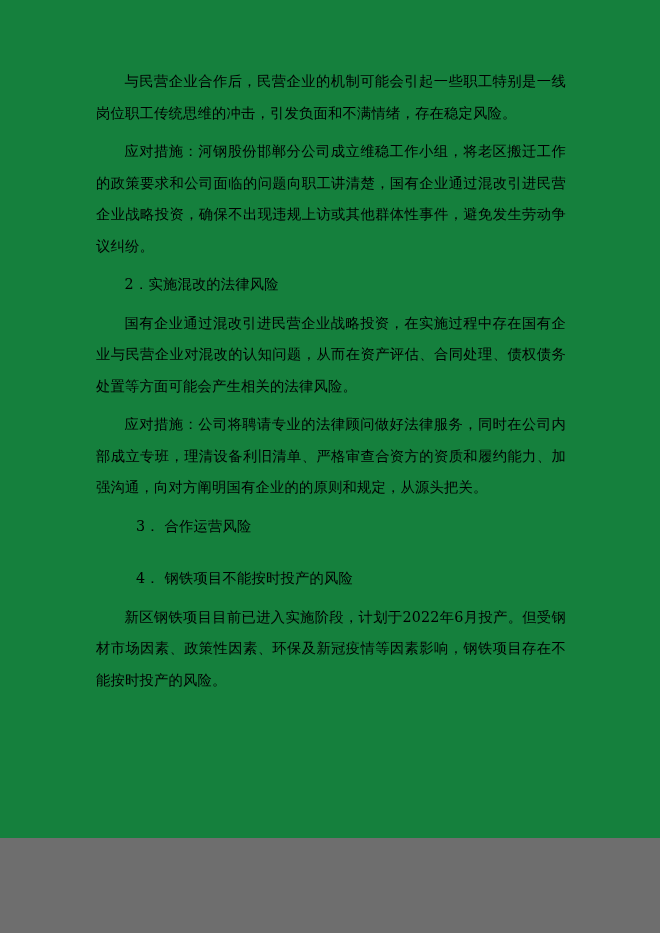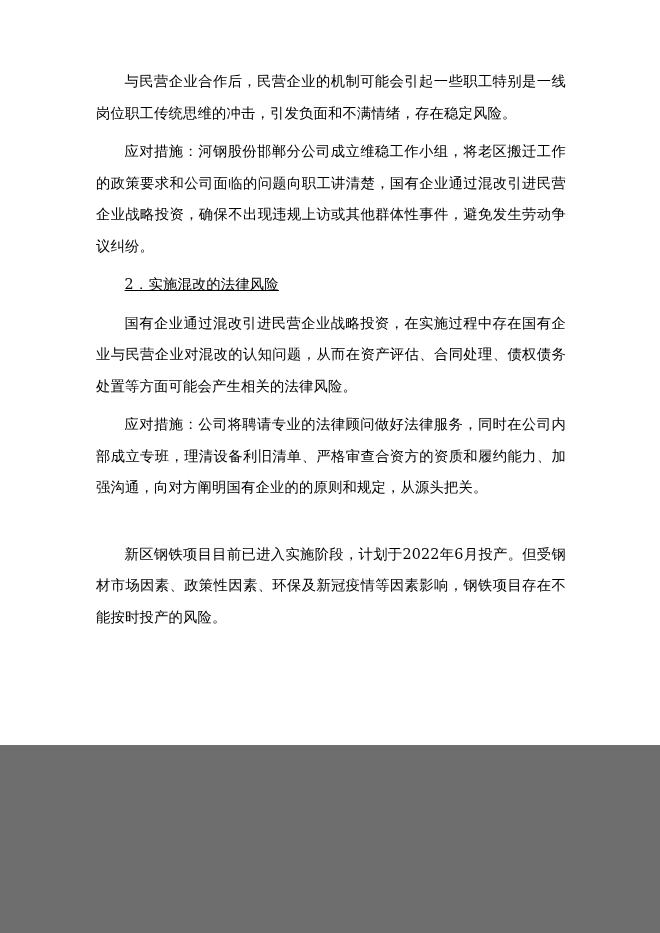--- a/index.html
+++ b/index.html
@@ -6,22 +6,22 @@
     margin: 0;
     padding: 0;
     background: #6e6e6e;
   }
   body {
     font-family: "DejaVu Serif", "Liberation Serif", serif;
   }
   .page {
     position: relative;
     width: 660px;
-    height: 745px;
-    background: #ffffff;
+    height: 838px;
+    background: #15803d;
     margin: 0 auto;
     box-sizing: border-box;
     overflow: hidden;
   }
   .page-body {
     position: absolute;
     left: 96px;
     top: 66px;
     width: 470px;
   }
@@ -32,21 +32,20 @@
     margin: 0 0 0 0;
     text-align: justify;
     text-justify: inter-ideograph;
     letter-spacing: 0.2px;
   }
   .para.indent2 {
     text-indent: 28.6px;
   }
   .para.heading {
     text-indent: 28.6px;
-    text-decoration: underline;
   }
   .para.heading-wide {
     text-indent: 40px;
   }
   .spacer-sm { height: 7px; }
   .page-number {
     position: absolute;
     left: 0;
     right: 0;
     top: 865px;
@@ -70,26 +69,28 @@
 
     <p class="para heading">2．实施混改的法律风险</p>
     <div class="spacer-sm"></div>
 
     <p class="para indent2">国有企业通过混改引进民营企业战略投资，在实施过程中存在国有企业与民营企业对混改的认知问题，从而在资产评估、合同处理、债权债务处置等方面可能会产生相关的法律风险。</p>
     <div class="spacer-sm"></div>
 
     <p class="para indent2">应对措施：公司将聘请专业的法律顾问做好法律服务，同时在公司内部成立专班，理清设备利旧清单、严格审查合资方的资质和履约能力、加强沟通，向对方阐明国有企业的的原则和规定，从源头把关。</p>
     <div class="spacer-sm"></div>
 
+    <p class="para heading-wide">3． 合作运营风险</p>
     <div class="spacer-sm"></div>
 
     <div class="spacer-sm"></div>
 
     <div class="spacer-sm"></div>
 
+    <p class="para heading-wide">4． 钢铁项目不能按时投产的风险</p>
     <div class="spacer-sm"></div>
 
     <p class="para indent2">新区钢铁项目目前已进入实施阶段，计划于2022年6月投产。但受钢材市场因素、政策性因素、环保及新冠疫情等因素影响，钢铁项目存在不能按时投产的风险。</p>
 
   </div>
 
   <div class="page-number">7</div>
 </div>
 
 </body></html>

